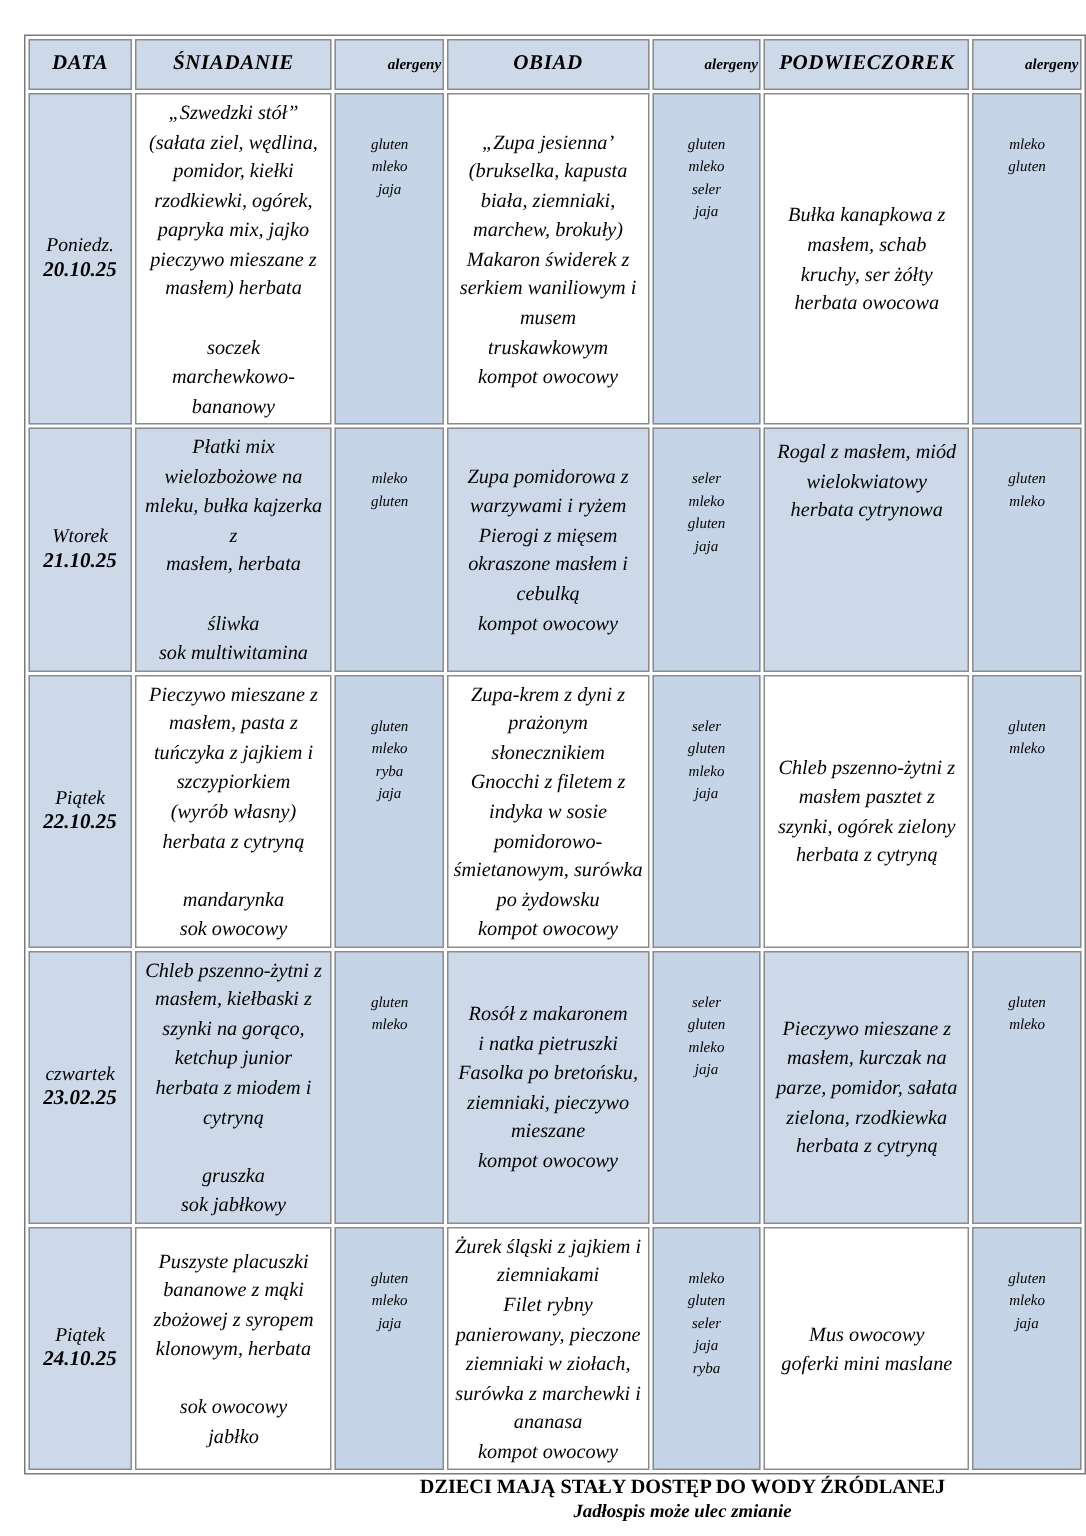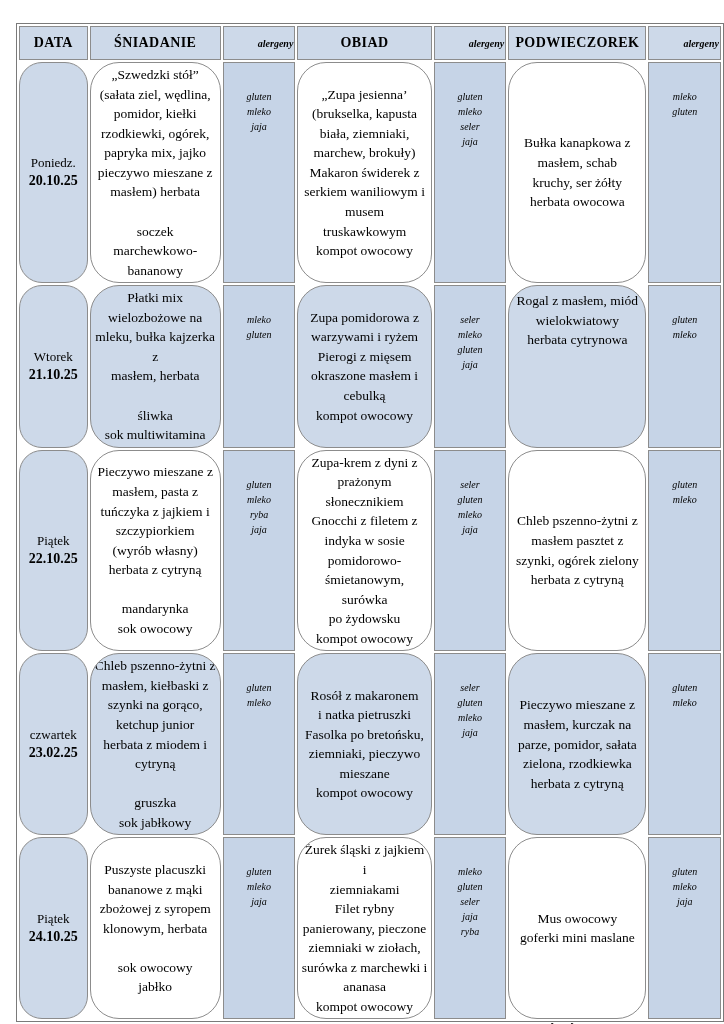--- a/index.html
+++ b/index.html
@@ -7,35 +7,35 @@
     width:724px; height:1024px; background:#ffffff;
     font-family:"Liberation Serif", serif; color:#000;
   }
   table.menu {
     border-collapse:separate; border-spacing:2px;
     margin:23px 0 0 16px;
     border:1px solid #7a7a7a;
     table-layout:fixed;
     background:#ffffff;
   }
-  td, th { border:1px solid #8c8c8c; overflow:hidden; }
+  td, th { border:1px solid #8c8c8c; overflow:hidden;font-style:italic; }
   .blue { background:#cdd9e9; }
   .hd {
     font-size:14px; font-weight:bold; text-align:center;
     vertical-align:middle; letter-spacing:0.4px; padding:2px;
   }
   .hd-sm {
     font-size:10px; font-weight:bold; font-style:italic;
     text-align:left; vertical-align:middle;padding-left:34px;
   }
-  .date-cell { text-align:center; vertical-align:middle; font-size:13px; line-height:1.35;border-radius:23px; }
+  .date-cell { text-align:center; vertical-align:middle; font-size:13px; line-height:1.35; }
   .date-num { font-weight:bold; font-size:14px; }
   .meal {
     font-size:13.5px; line-height:1.45; text-align:center;
-    vertical-align:middle; white-space:pre-line; padding:2px 3px;border-radius:29px;
+    vertical-align:middle; white-space:pre-line; padding:2px 3px;
   }
   .meal.top { vertical-align:top; padding-top:5px;margin-left:40px; }
   .allerg {
     background:#c6d4e7; font-size:10px; font-style:italic;
     text-align:center; vertical-align:top; padding-top:26px;
     line-height:1.5; white-space:pre-line;
   }
   .footer-note { width:430px; margin:0 0 0 240px; text-align:center; }
   .note-bold { font-weight:bold; font-size:13.5px; }
   .note-italic { font-weight:bold; font-style:italic; font-size:12.5px; margin-top:1px;font-family:Liberation Serif, serif; }

